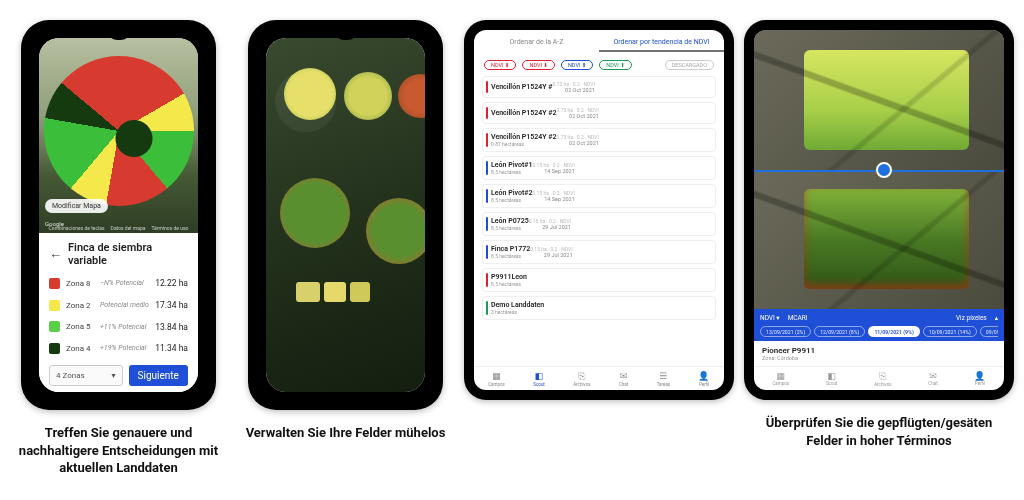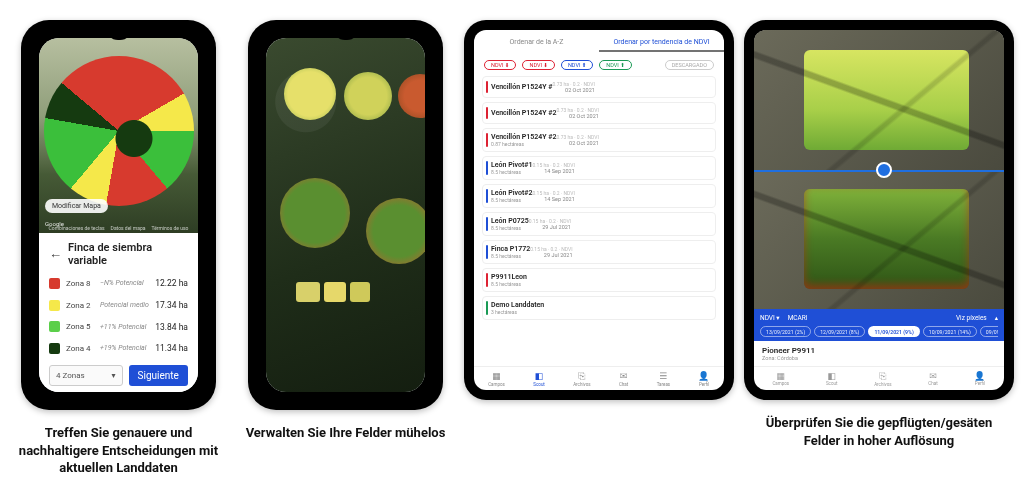--- a/index.html
+++ b/index.html
@@ -528,16 +528,16 @@
               <div class="ic">✉</div>
               <div class="lb">Chat</div>
             </div>
             <div class="itm">
               <div class="ic">👤</div>
               <div class="lb">Perfil</div>
             </div>
           </div>
       </div>
     </div>
-    <div class="caption">Überprüfen Sie die gepflügten/gesäten Felder in hoher Auflösung</div>
+    <div class="caption">Überprüfen Sie die gepflügten/gesäten Felder in hoher Términos</div>
   </div>
 
 </div>
 
 </body></html>

